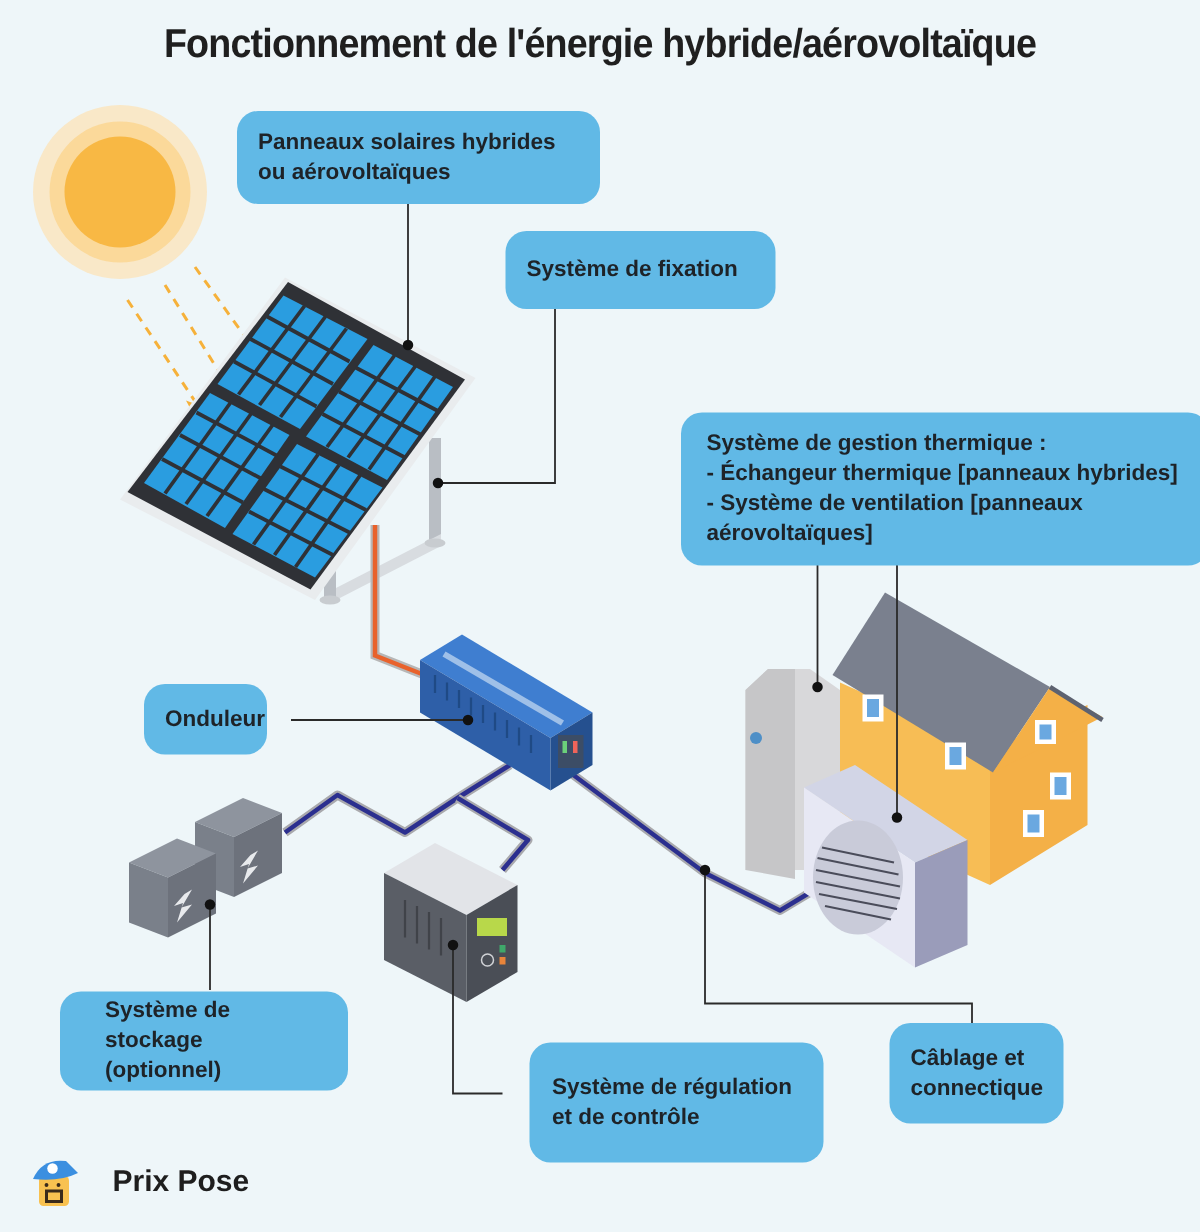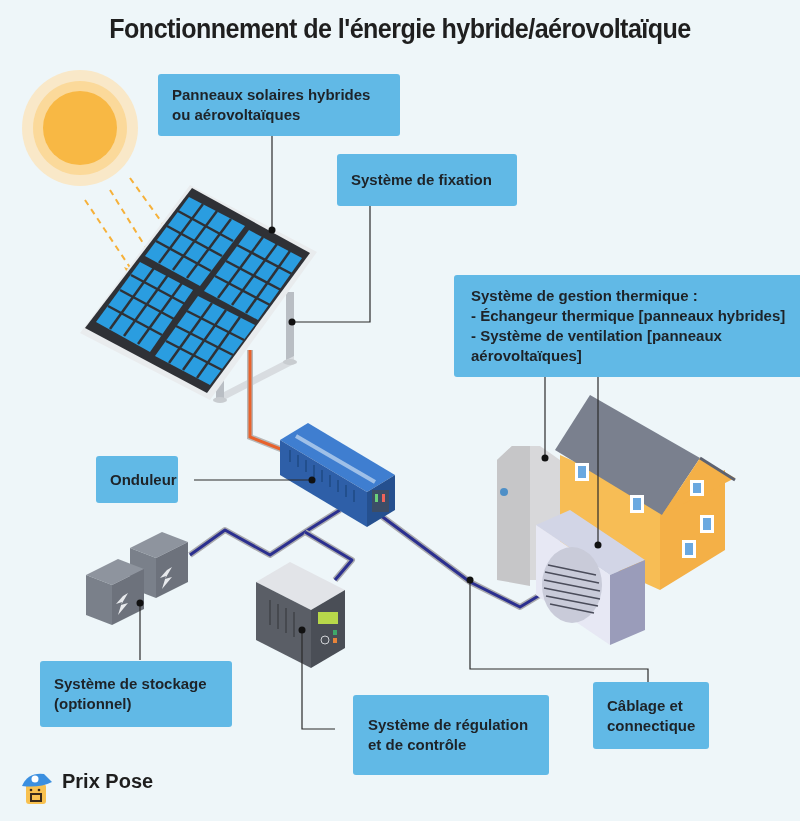--- a/index.html
+++ b/index.html
@@ -4,27 +4,27 @@
 <style>
   * { box-sizing: border-box; margin: 0; padding: 0; }
   html, body { width: 800px; height: 821px; background: #eef6f9; overflow: hidden; }
   body { position: relative; font-family: "Liberation Sans", "DejaVu Sans", sans-serif; color: #1e1e1e; }
   .title {
     position: absolute; left: 0; top: 14px; width: 800px; text-align: center;
     font-family: "Liberation Sans", sans-serif; font-weight: bold; font-size: 27px;
     letter-spacing: -0.6px; color: #1f1f1f; transform: scaleX(0.93);
   }
   .label {
-    position: absolute; background: #61b9e6; border-radius: 3px;
+    position: absolute; background: #61b9e6; border-radius: 14px;
     font-weight: bold; font-size: 15px; line-height: 20px; color: #1e2328;
     display: flex; align-items: center; white-space: pre-line;
   }
   .canvas { position: absolute; left: 0; top: 0; width: 800px; height: 821px; }
   .brand {
-    position: absolute; left: 18px; top: 770px; display: flex; align-items: flex-start; gap: 8px;
+    position: absolute; left: 18px; top: 770px; display: flex; align-items: center; gap: 21px;
   }
   .brand-name { font-weight: bold; font-size: 20px; color: #1e1e1e; }
 </style>
 </head>
 <body>
 
 <div class="title">Fonctionnement de l'énergie hybride/aérovoltaïque</div>
 
 <svg class="canvas" viewBox="0 0 800 821" xmlns="http://www.w3.org/2000/svg">
 
@@ -225,21 +225,21 @@
 </div>
 <div class="label" style="left:414px;top:275px;width:352px;height:102px;padding:0 17px;margin-left:40px;">
   <span>Système de gestion thermique :
  - Échangeur thermique [panneaux hybrides]
  - Système de ventilation [panneaux
 aérovoltaïques]</span>
 </div>
 <div class="label" style="left:96px;top:456px;width:82px;height:47px;padding:0 14px;">
   <span>Onduleur</span>
 </div>
-<div class="label" style="left:40px;top:661px;width:192px;height:66px;padding:0 14px;">
+<div class="label" style="left:40px;top:661px;width:192px;height:66px;padding:0 30px;">
   <span>Système de stockage
 (optionnel)</span>
 </div>
 <div class="label" style="left:353px;top:695px;width:196px;height:80px;padding:0 15px;">
   <span>Système de régulation
 et de contrôle</span>
 </div>
 <div class="label" style="left:593px;top:682px;width:116px;height:67px;padding:0 14px;">
   <span>Câblage et
 connectique</span>

